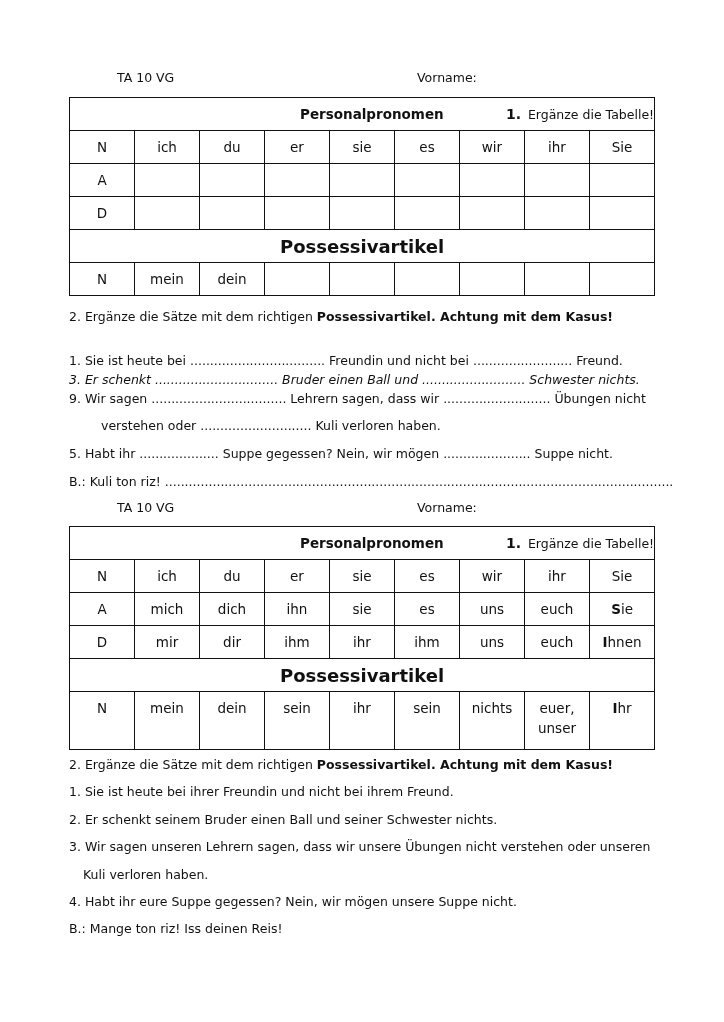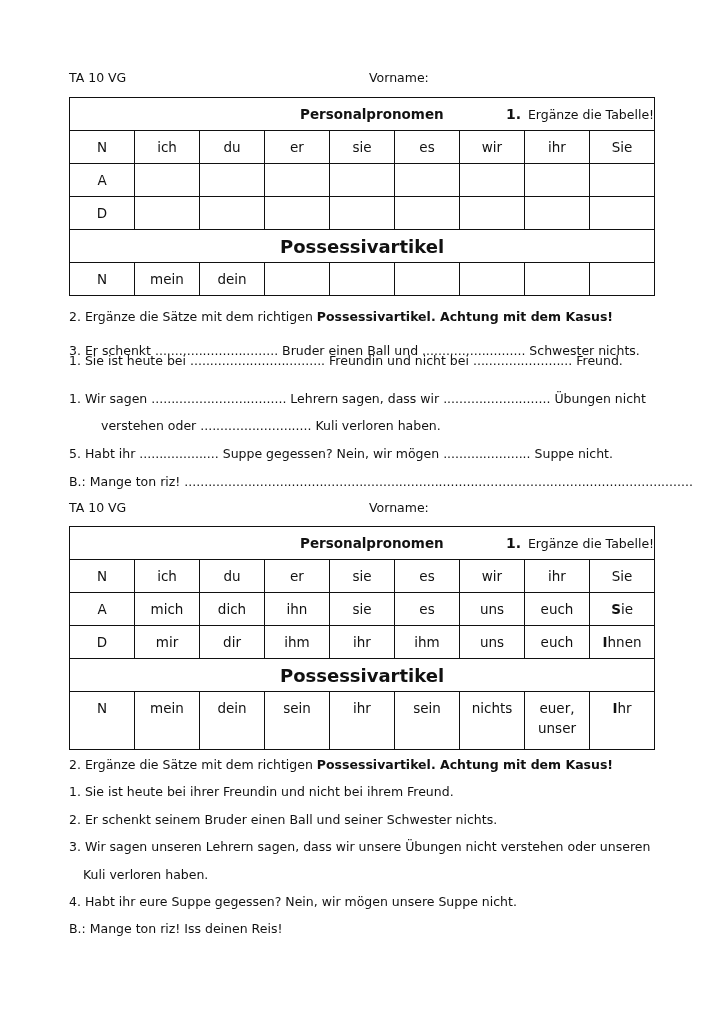--- a/index.html
+++ b/index.html
@@ -1,18 +1,18 @@
 <!DOCTYPE html>
 <html><head>
 <meta charset="utf-8">
 <style>
   html, body { margin: 0; padding: 0; background: #ffffff; }
   body { width: 724px; height: 1022px; position: relative; overflow: hidden;
          font-family: "DejaVu Sans", sans-serif; color: #111; }
-  .abs { position: absolute; }
+  .abs { position: absolute; margin-left: 48px; }
   .hdr { font-size: 12.5px; }
   .tbl { position: absolute; left: 69px; width: 585px; border-collapse: collapse; table-layout: fixed; }
   .tbl td { border: 1px solid #111; text-align: center; font-size: 13.5px; padding: 0; height: 32px; vertical-align: middle; }
   .tbl td.title { text-align: right; padding-left: 7px; font-size: 12.5px; }
   .tbl td.title .num { font-weight: bold; font-size: 14px; margin-right: 3px; }
   .tbl td.title .bold { font-weight: bold; font-size: 13.5px; position: absolute; left: 230px; }
   .tbl td.section { font-weight: bold; font-size: 18px; }
   .tbl td.tall { height: 51px; vertical-align: top; padding-top: 6px; line-height: 20px; }
   .b1 { font-weight: bold; }
   .line { position: absolute; left: 69px; font-size: 12.5px; white-space: nowrap; }
@@ -85,25 +85,25 @@
     <td></td>
     <td></td>
   </tr>
 </tbody>
   </table>
 
 <div class="line" style="top:309px;">
   <span>2.  Ergänze die Sätze mit dem richtigen </span><span class="bold">Possessivartikel.  Achtung mit dem Kasus!</span>
 </div>
 <div class="line" style="top:353px;">1. Sie ist heute bei .................................. Freundin und nicht bei ......................... Freund.</div>
-<div class="line" style="top:343px;">3. Er schenkt ............................... Bruder einen Ball und .......................... Schwester nichts.</div>
-<div class="line" style="top:391px;">1. Wir sagen .................................. Lehrern sagen, dass wir ........................... Übungen nicht</div>
+<div class="line" style="top:372px;font-style:italic;">3. Er schenkt ............................... Bruder einen Ball und .......................... Schwester nichts.</div>
+<div class="line" style="top:391px;">9. Wir sagen .................................. Lehrern sagen, dass wir ........................... Übungen nicht</div>
 <div class="line indent" style="top:418px;margin-left:18px;">verstehen oder ............................ Kuli verloren haben.</div>
 <div class="line" style="top:446px;text-align:right;">5. Habt ihr .................... Suppe gegessen? Nein, wir  mögen ...................... Suppe nicht.</div>
-<div class="line" style="top:474px;">B.: Mange ton riz! ................................................................................................................................</div>
+<div class="line" style="top:474px;">B.: Kuli ton riz! ................................................................................................................................</div>
 
 <div class="abs hdr" style="left:69px; top:500px;">TA 10 VG</div>
 <div class="abs hdr" style="left:369px; top:500px;">Vorname:</div>
 
 <table class="tbl" style="top:526px;">
   <colgroup>
       <col span="9" style="width:65px">
     </colgroup>
   <tbody>
       <tr>

